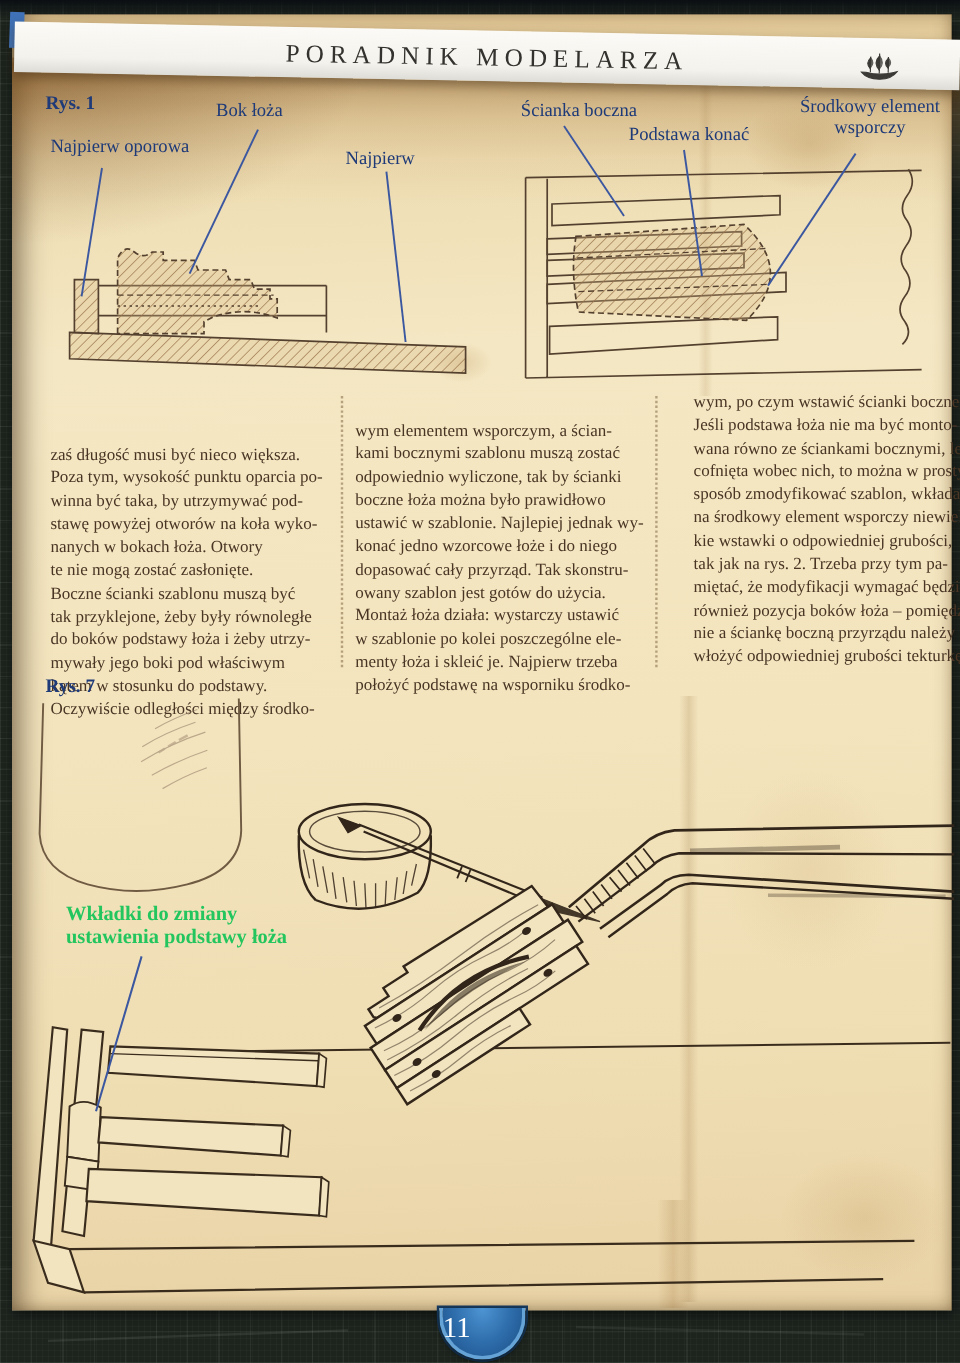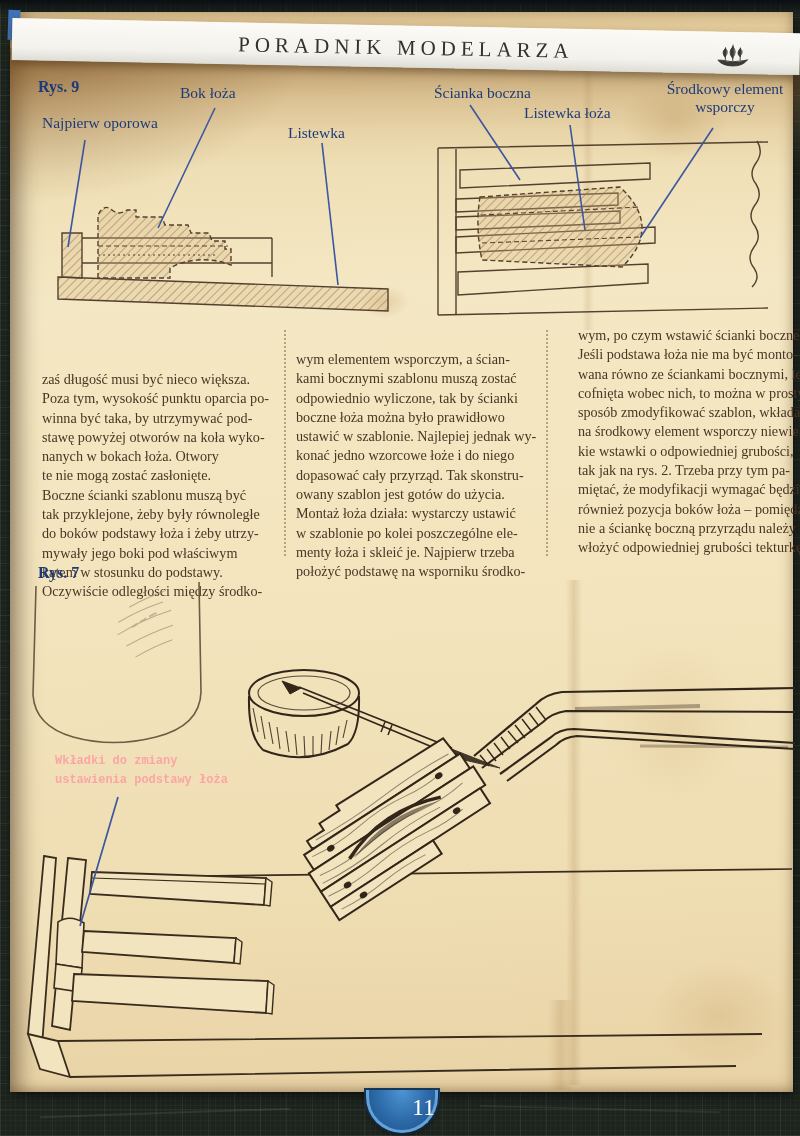--- a/index.html
+++ b/index.html
@@ -63,30 +63,30 @@
   }
   .col1{left:42px;margin-top:44px;}
   .col2{left:296px;margin-top:24px;}
   .col3{left:578px;width:240px;}
   .divider{position:absolute;top:330px;height:226px;width:0;border-left:2px dotted rgba(130,103,68,.55);}
   .div1{left:284px;}
   .div2{left:546px;}
 
   .fig2-caption{
     position:absolute;left:55px;top:752px;width:215px;
-    font-weight:bold;font-size:12px;line-height:19px;color:#fca5a5;white-space:pre-line;font-family:Liberation Mono, monospace;
+    font-weight:bold;font-size:17px;line-height:19px;color:#22c55e;white-space:pre-line;
   }
 
   .badge{
     position:absolute;left:366px;top:1090px;width:66px;height:40px;
     border-radius:0 0 36px 36px;
     background:radial-gradient(ellipse at 50% 0%,#4e95d4 0%,#2c6aa8 55%,#1d4f85 100%);
     border:3px solid #65a3d6;border-top:none;
     box-shadow:0 2px 5px rgba(0,0,0,.55), 0 0 0 2px #173a5e;
-    color:#ffffff;text-align:right;font-size:24px;line-height:34px;
+    color:#ffffff;text-align:left;font-size:24px;line-height:34px;
   }
 </style>
 </head>
 <body>
 
 <div class="mat"></div>
 <div class="mat-top-shadow"></div>
 <div class="chalk chalk1"></div>
 <div class="chalk chalk2"></div>
 
@@ -117,26 +117,26 @@
         <path d="M20,5 Q14,11 20,18 Z"></path>
         <path d="M28,7 Q23,12 28,16 Z"></path>
         <path d="M12,7 Q16,11 12,16 Z" opacity=".8"></path>
         <path d="M20,5 Q25,11 20,17 Z" opacity=".8"></path>
         <path d="M28,7 Q32,11 28,15 Z" opacity=".8"></path>
       </g>
     </svg>
   </span>
 </div>
 
-<div class="rysl" style="left:38px;top:78px;">Rys. 9</div>
+<div class="rysl" style="left:38px;top:78px;">Rys. 1</div>
 <div class="blab" style="left:42px;top:114px;">Najpierw oporowa</div>
 <div class="blab" style="left:180px;top:84px;">Bok łoża</div>
-<div class="blab" style="left:288px;top:124px;">Listewka</div>
+<div class="blab" style="left:288px;top:124px;">Najpierw</div>
 <div class="blab" style="left:434px;top:84px;">Ścianka boczna</div>
-<div class="blab" style="left:524px;top:104px;">Listewka łoża</div>
+<div class="blab" style="left:524px;top:104px;">Podstawa konać</div>
 <div class="blab" style="left:645px;top:80px;width:160px;text-align:center;">Środkowy element wsporczy</div>
 
 <svg class="fig1-svg" width="800" height="250" viewBox="0 0 800 250">
   <defs>
     <pattern id="hatchA" width="6" height="6" patternUnits="userSpaceOnUse" patternTransform="rotate(45)">
       <rect width="6" height="6" fill="rgba(214,185,135,0.30)"></rect>
       <line x1="0" y1="0" x2="0" y2="6" stroke="#9a744a" stroke-width="1.1"></line>
     </pattern>
   </defs>
   <g stroke="#54402e" stroke-width="1.4" fill="none">

